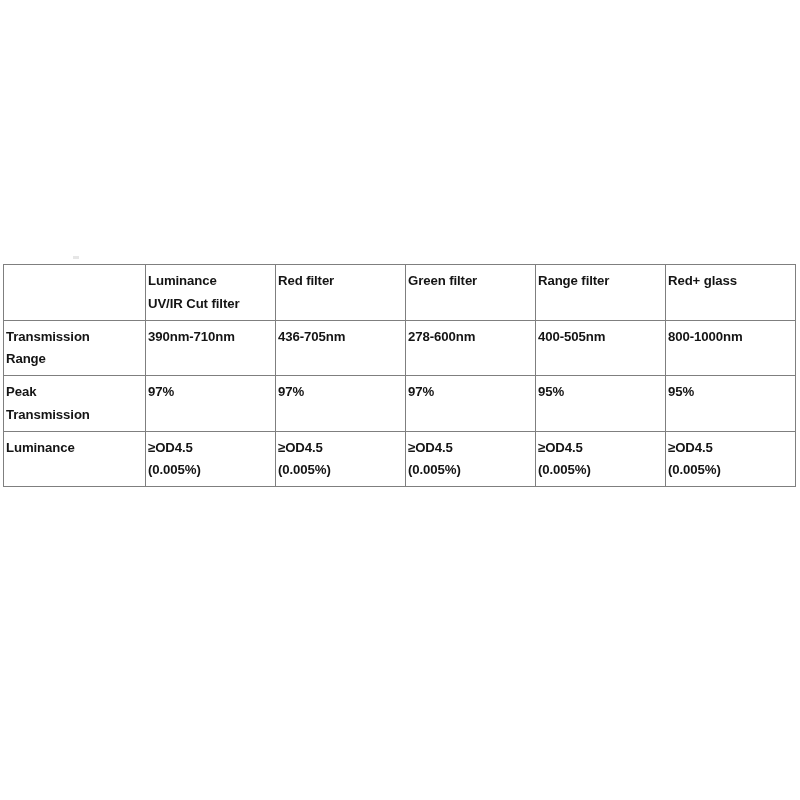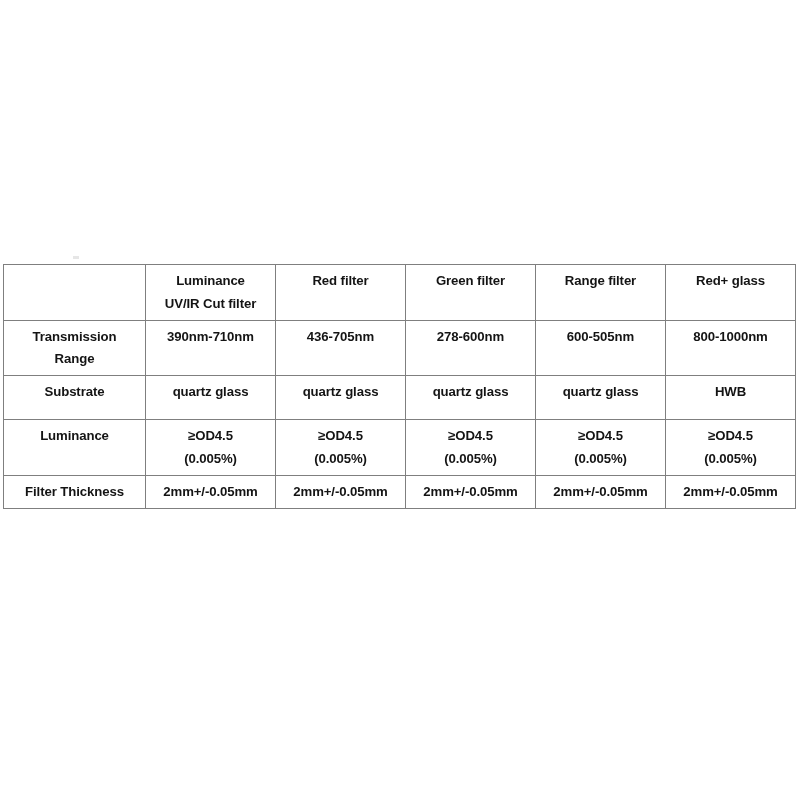--- a/index.html
+++ b/index.html
@@ -40,21 +40,20 @@
     table-layout: fixed;
     width: 792px;
     background: #ffffff;
   }
 
   table.spec-table td {
     border: 1px solid #7f7f7f;
     font-weight: bold;
     font-size: 13.2px;
     line-height: 1.65;
-    text-align: center;
     vertical-align: top;
     padding: 5px 2px 5px 2px;
     color: #141414;
     letter-spacing: -0.1px;
     white-space: nowrap;
   }
 
   
   col.col-label  { width: 142px; }
   col.col-data   { width: 130px; }
@@ -118,48 +117,49 @@
         <td>
           <span class="cell-line">390nm-710nm</span>
         </td>
         <td>
           <span class="cell-line">436-705nm</span>
         </td>
         <td>
           <span class="cell-line">278-600nm</span>
         </td>
         <td>
-          <span class="cell-line">600-505nm</span>
+          <span class="cell-line">400-505nm</span>
         </td>
         <td>
           <span class="cell-line">800-1000nm</span>
         </td>
       </tr>
 
-
-      <tr class="row-substrate">
+      <tr class="row-peak">
         <td class="label-cell">
-          <span class="cell-line">Substrate</span>
+          <span class="cell-line">Peak</span>
+          <span class="cell-line second">Transmission</span>
         </td>
         <td>
-          <span class="cell-line">quartz glass</span>
+          <span class="cell-line">97%</span>
         </td>
         <td>
-          <span class="cell-line">quartz glass</span>
+          <span class="cell-line">97%</span>
         </td>
         <td>
-          <span class="cell-line">quartz glass</span>
+          <span class="cell-line">97%</span>
         </td>
         <td>
-          <span class="cell-line">quartz glass</span>
+          <span class="cell-line">95%</span>
         </td>
         <td>
-          <span class="cell-line">HWB</span>
+          <span class="cell-line">95%</span>
         </td>
       </tr>
+
 
       <tr class="row-blocking">
         <td class="label-cell">
           <span class="cell-line">Luminance</span>
         </td>
         <td>
           <span class="cell-line">≥OD4.5</span>
           <span class="cell-line second">(0.005%)</span>
         </td>
         <td>
@@ -173,35 +173,15 @@
         <td>
           <span class="cell-line">≥OD4.5</span>
           <span class="cell-line second">(0.005%)</span>
         </td>
         <td>
           <span class="cell-line">≥OD4.5</span>
           <span class="cell-line second">(0.005%)</span>
         </td>
       </tr>
 
-      <tr class="row-thickness">
-        <td class="label-cell tight">
-          <span class="cell-line">Filter Thickness</span>
-        </td>
-        <td class="tight">
-          <span class="cell-line">2mm+/-0.05mm</span>
-        </td>
-        <td class="tight">
-          <span class="cell-line">2mm+/-0.05mm</span>
-        </td>
-        <td class="tight">
-          <span class="cell-line">2mm+/-0.05mm</span>
-        </td>
-        <td class="tight">
-          <span class="cell-line">2mm+/-0.05mm</span>
-        </td>
-        <td class="tight">
-          <span class="cell-line">2mm+/-0.05mm</span>
-        </td>
-      </tr>
     </tbody>
   </table>
 </div>
 
 </body></html>

